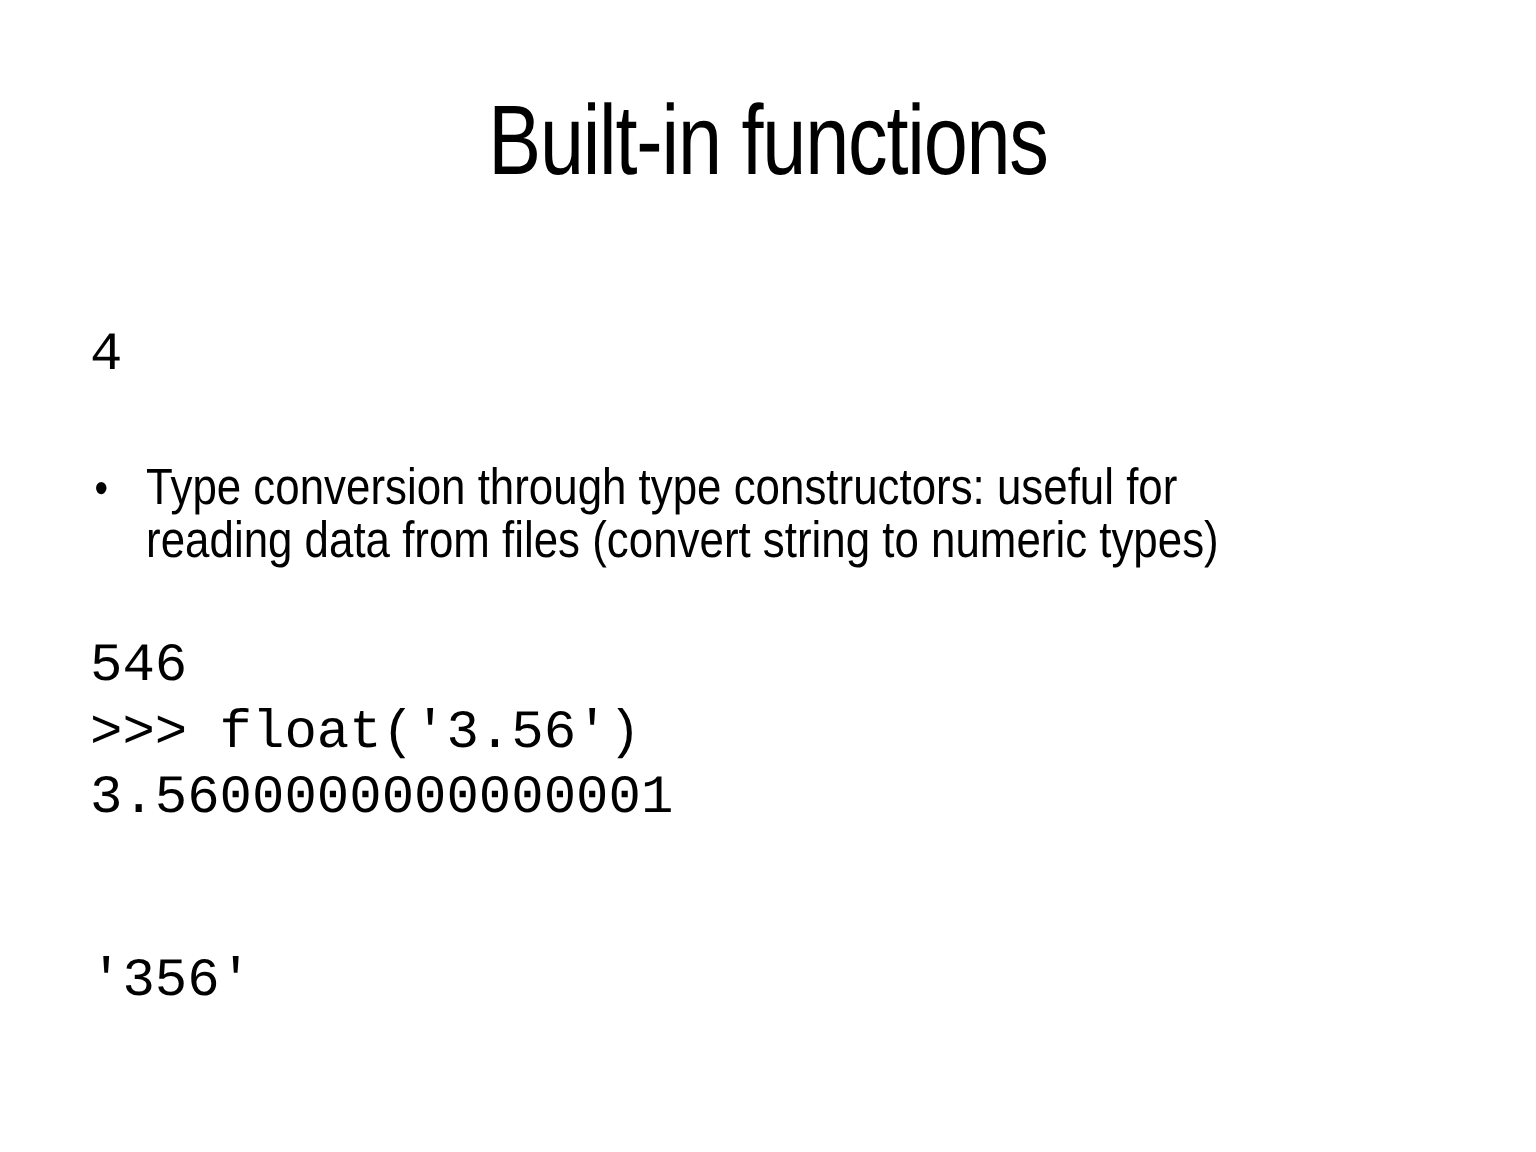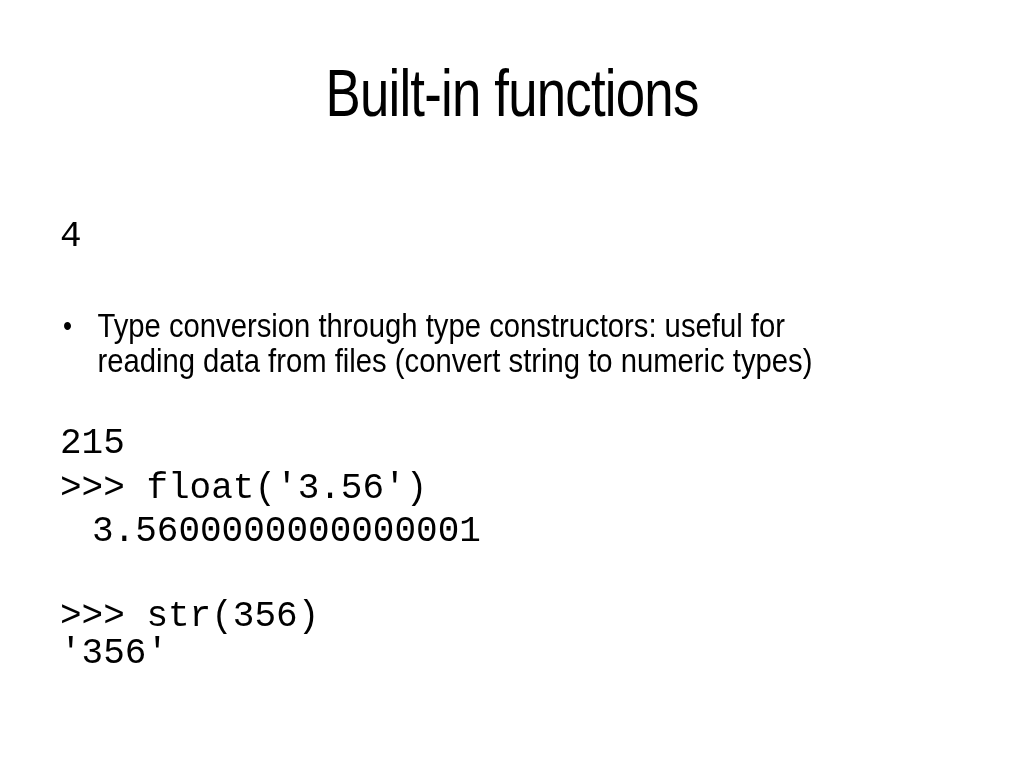--- a/index.html
+++ b/index.html
@@ -37,21 +37,21 @@
     font-size: 36px;
     line-height: 1;
     white-space: pre;
     color: #000000;
   }
   .cl-0 { top: 184px; }
   .cl-1 { top: 219px; }
   .cl-2 { top: 388px; }
   .cl-3 { top: 426px; }
   .cl-4 { top: 471px; }
-  .cl-5 { top: 514px; margin-left: 32px; }
+  .cl-5 { top: 514px; }
   .cl-6 { top: 599px; }
   .cl-7 { top: 636px; }
   .bullet-item {
     position: absolute;
     left: 63px;
     top: 308px;
     display: flex;
     align-items: flex-start;
     transform: scaleX(0.86);
     transform-origin: 0 0;
@@ -80,19 +80,18 @@
   <div class="code-line cl-1">4</div>
 
   <div class="bullet-item">
     <div class="bullet-marker">•</div>
     <div class="bullet-text">
       <div class="line">Type conversion through type constructors: useful for</div>
       <div class="line">reading data from files (convert string to numeric types)</div>
     </div>
   </div>
 
-  <div class="code-line cl-3">215</div>
+  <div class="code-line cl-3">546</div>
   <div class="code-line cl-4">&gt;&gt;&gt; float('3.56')</div>
   <div class="code-line cl-5">3.5600000000000001</div>
-  <div class="code-line cl-6">&gt;&gt;&gt; str(356)</div>
   <div class="code-line cl-7">'356'</div>
 
 </div>
 
 </body></html>

